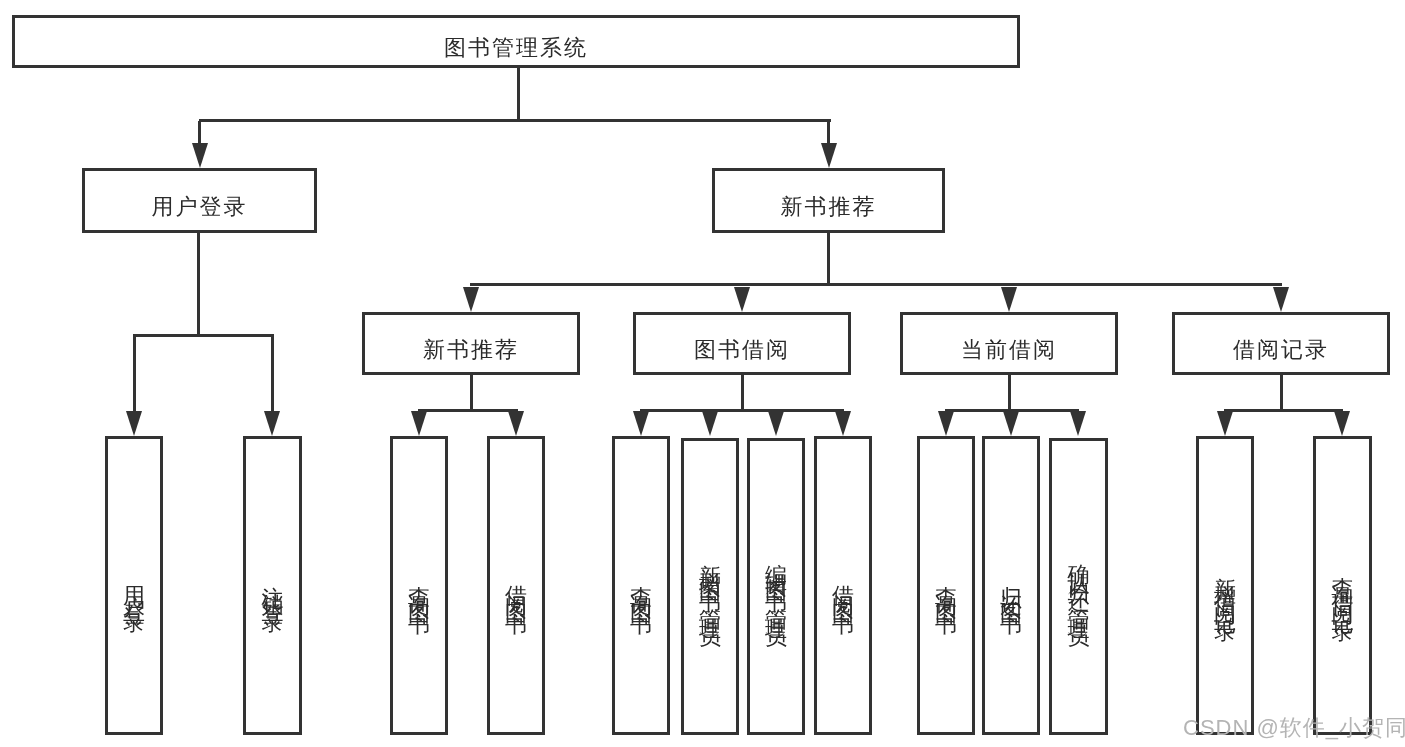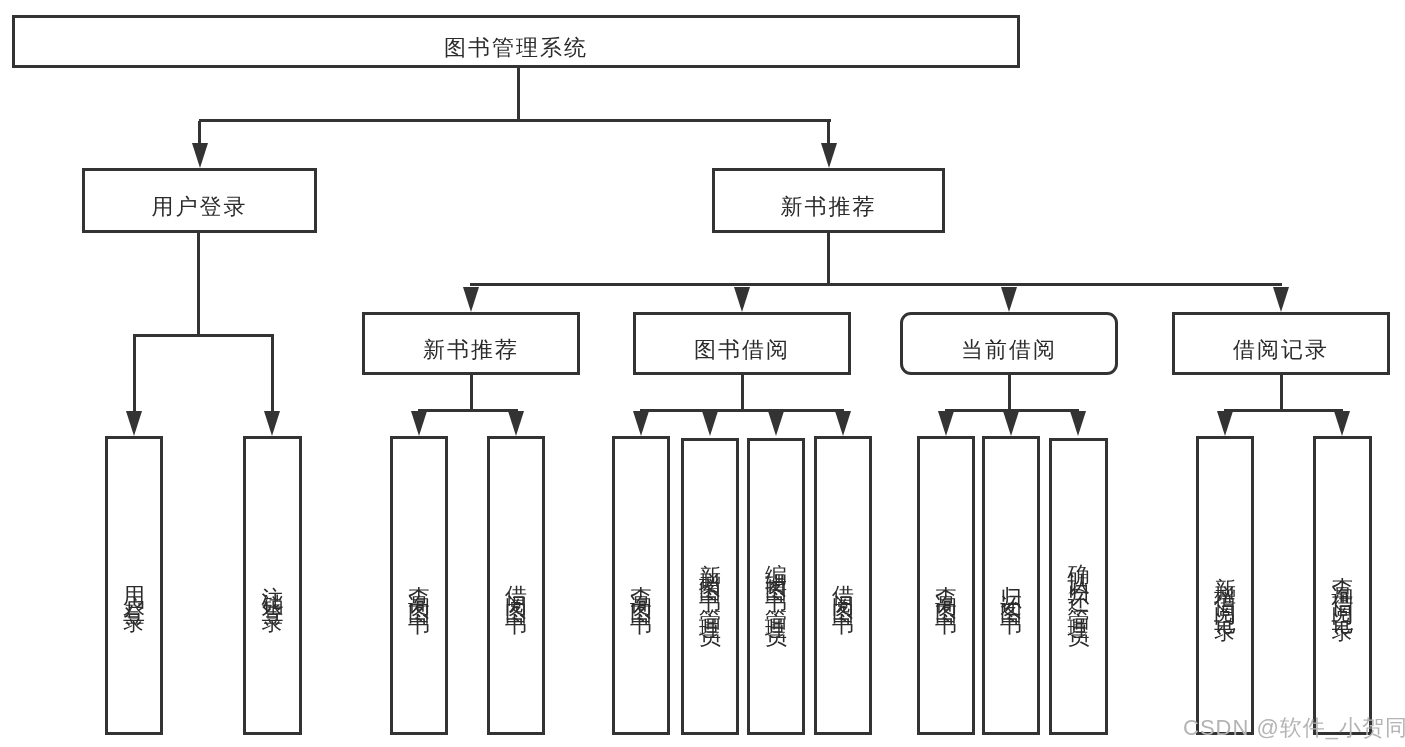--- a/index.html
+++ b/index.html
@@ -97,21 +97,21 @@
   <div class="arrow" style="left:742px; top:287px;"></div>
   <div class="arrow" style="left:1009px; top:287px;"></div>
   <div class="arrow" style="left:1281px; top:287px;"></div>
 
   <div class="box" style="left:362px; top:312px; width:218px; height:63px;">
     <span class="hlabel">新书推荐</span>
   </div>
   <div class="box" style="left:633px; top:312px; width:218px; height:63px;">
     <span class="hlabel">图书借阅</span>
   </div>
-  <div class="box" style="left:900px; top:312px; width:218px; height:63px;border-radius:11px;">
+  <div class="box" style="left:900px; top:312px; width:218px; height:63px;">
     <span class="hlabel">当前借阅</span>
   </div>
   <div class="box" style="left:1172px; top:312px; width:218px; height:63px;">
     <span class="hlabel">借阅记录</span>
   </div>
 
   <div class="line" style="left:470px; top:375px; width:3px; height:37px;"></div>
   <div class="line" style="left:418px; top:409px; width:100px; height:3px;"></div>
   <div class="arrow" style="left:419px; top:411px;"></div>
   <div class="arrow" style="left:516px; top:411px;"></div>

